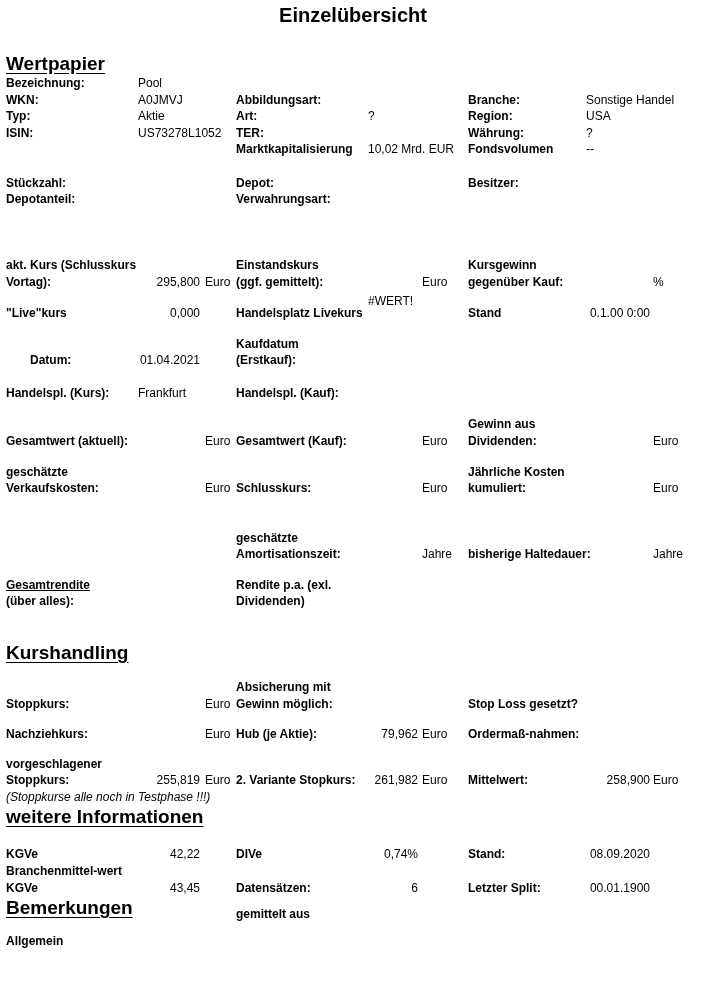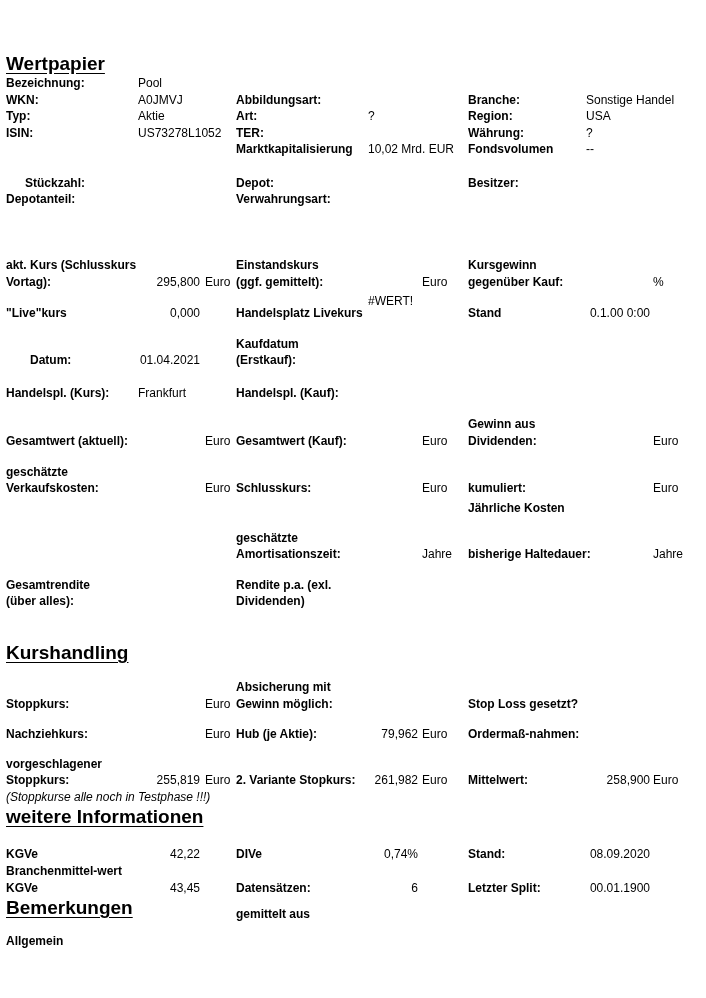--- a/index.html
+++ b/index.html
@@ -29,20 +29,21 @@
   .v3{left:548px;width:102px;text-align:right;}
   .u1{left:205px;}
   .u2{left:422px;}
   .u3{left:653px;}
   .note{left:6px;font-style:italic;}
 </style>
 </head>
 <body>
 
 <div id="page">
+  <div id="doc-title">Einzelübersicht</div>
 <span class="it h" style="top: 53px;">Wertpapier</span>
     <span class="it l1" style="top: 76px;">Bezeichnung:</span>
     <span class="it t1" style="top: 76px;">Pool</span>
     <span class="it l1" style="top: 93px;">WKN:</span>
     <span class="it t1" style="top: 93px;">A0JMVJ</span>
     <span class="it l2" style="top: 93px;">Abbildungsart:</span>
     <span class="it l3" style="top: 93px;">Branche:</span>
     <span class="it t3" style="top: 93px;">Sonstige Handel</span>
     <span class="it l1" style="top: 109px;">Typ:</span>
     <span class="it t1" style="top: 109px;">Aktie</span>
@@ -52,21 +53,21 @@
     <span class="it t3" style="top: 109px;">USA</span>
     <span class="it l1" style="top: 126px;">ISIN:</span>
     <span class="it t1" style="top: 126px;">US73278L1052</span>
     <span class="it l2" style="top: 126px;">TER:</span>
     <span class="it l3" style="top: 126px;">Währung:</span>
     <span class="it t3" style="top: 126px;">?</span>
     <span class="it l2" style="top: 142px;">Marktkapitalisierung</span>
     <span class="it t2" style="top: 142px;">10,02 Mrd. EUR</span>
     <span class="it l3" style="top: 142px;">Fondsvolumen</span>
     <span class="it t3" style="top: 142px;">--</span>
-    <span class="it l1" style="top: 176px; margin-left: 19px;">Stückzahl:</span>
+    <span class="it l1" style="top: 176px;">Stückzahl:</span>
     <span class="it l2" style="top: 176px;">Depot:</span>
     <span class="it l3" style="top: 176px;">Besitzer:</span>
     <span class="it l1" style="top: 192px;">Depotanteil:</span>
     <span class="it l2" style="top: 192px;">Verwahrungsart:</span>
     <span class="it l1" style="top: 258px;">akt. Kurs (Schlusskurs</span>
     <span class="it l2" style="top: 258px;">Einstandskurs</span>
     <span class="it l3" style="top: 258px;">Kursgewinn</span>
     <span class="it l1" style="top: 275px;">Vortag):</span>
     <span class="it v1" style="top: 275px;">295,800</span>
     <span class="it u1" style="top: 275px;">Euro</span>
@@ -88,33 +89,33 @@
     <span class="it t1" style="top: 386px;">Frankfurt</span>
     <span class="it l2" style="top: 386px;">Handelspl. (Kauf):</span>
     <span class="it l3" style="top: 417px;">Gewinn aus</span>
     <span class="it l1" style="top: 434px;">Gesamtwert (aktuell):</span>
     <span class="it u1" style="top: 434px;">Euro</span>
     <span class="it l2" style="top: 434px;">Gesamtwert (Kauf):</span>
     <span class="it u2" style="top: 434px;">Euro</span>
     <span class="it l3" style="top: 434px;">Dividenden:</span>
     <span class="it u3" style="top: 434px;">Euro</span>
     <span class="it l1" style="top: 465px;">geschätzte</span>
-    <span class="it l3" style="top: 465px; margin-top: 36px;">Jährliche Kosten</span>
+    <span class="it l3" style="top: 465px;">Jährliche Kosten</span>
     <span class="it l1" style="top: 481px;">Verkaufskosten:</span>
     <span class="it u1" style="top: 481px;">Euro</span>
     <span class="it l2" style="top: 481px;">Schlusskurs:</span>
     <span class="it u2" style="top: 481px;">Euro</span>
     <span class="it l3" style="top: 481px;">kumuliert:</span>
     <span class="it u3" style="top: 481px;">Euro</span>
     <span class="it l2" style="top: 531px;">geschätzte</span>
     <span class="it l2" style="top: 547px;">Amortisationszeit:</span>
     <span class="it u2" style="top: 547px;">Jahre</span>
     <span class="it l3" style="top: 547px;">bisherige Haltedauer:</span>
     <span class="it u3" style="top: 547px;">Jahre</span>
-    <span class="it l1" style="top: 578px;">Gesamtrendite</span>
+    <span class="it l1" style="top: 578px; text-decoration: underline;">Gesamtrendite</span>
     <span class="it l2" style="top: 578px;">Rendite p.a. (exl.</span>
     <span class="it l1" style="top: 594px;">(über alles):</span>
     <span class="it l2" style="top: 594px;">Dividenden)</span>
     <span class="it h" style="top: 642px;">Kurshandling</span>
     <span class="it l2" style="top: 680px;">Absicherung mit</span>
     <span class="it l1" style="top: 697px;">Stoppkurs:</span>
     <span class="it u1" style="top: 697px;">Euro</span>
     <span class="it l2" style="top: 697px;">Gewinn möglich:</span>
     <span class="it l3" style="top: 697px;">Stop Loss gesetzt?</span>
     <span class="it l1" style="top: 727px;">Nachziehkurs:</span>

